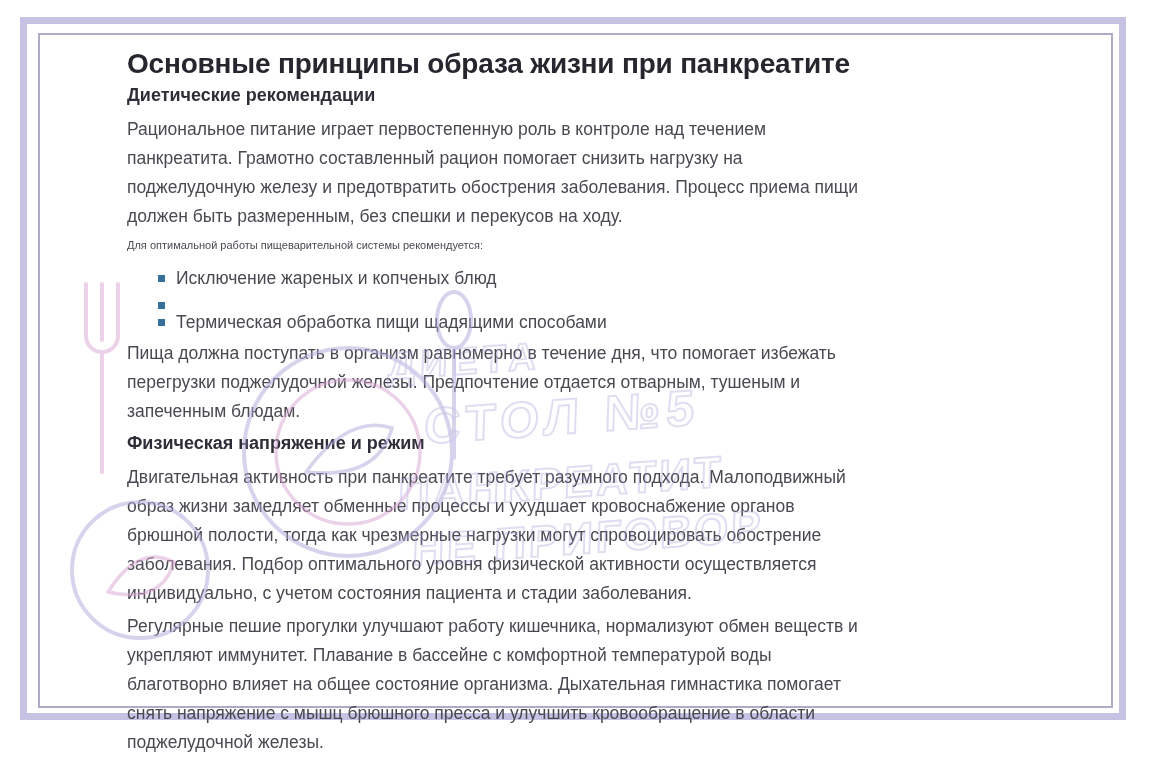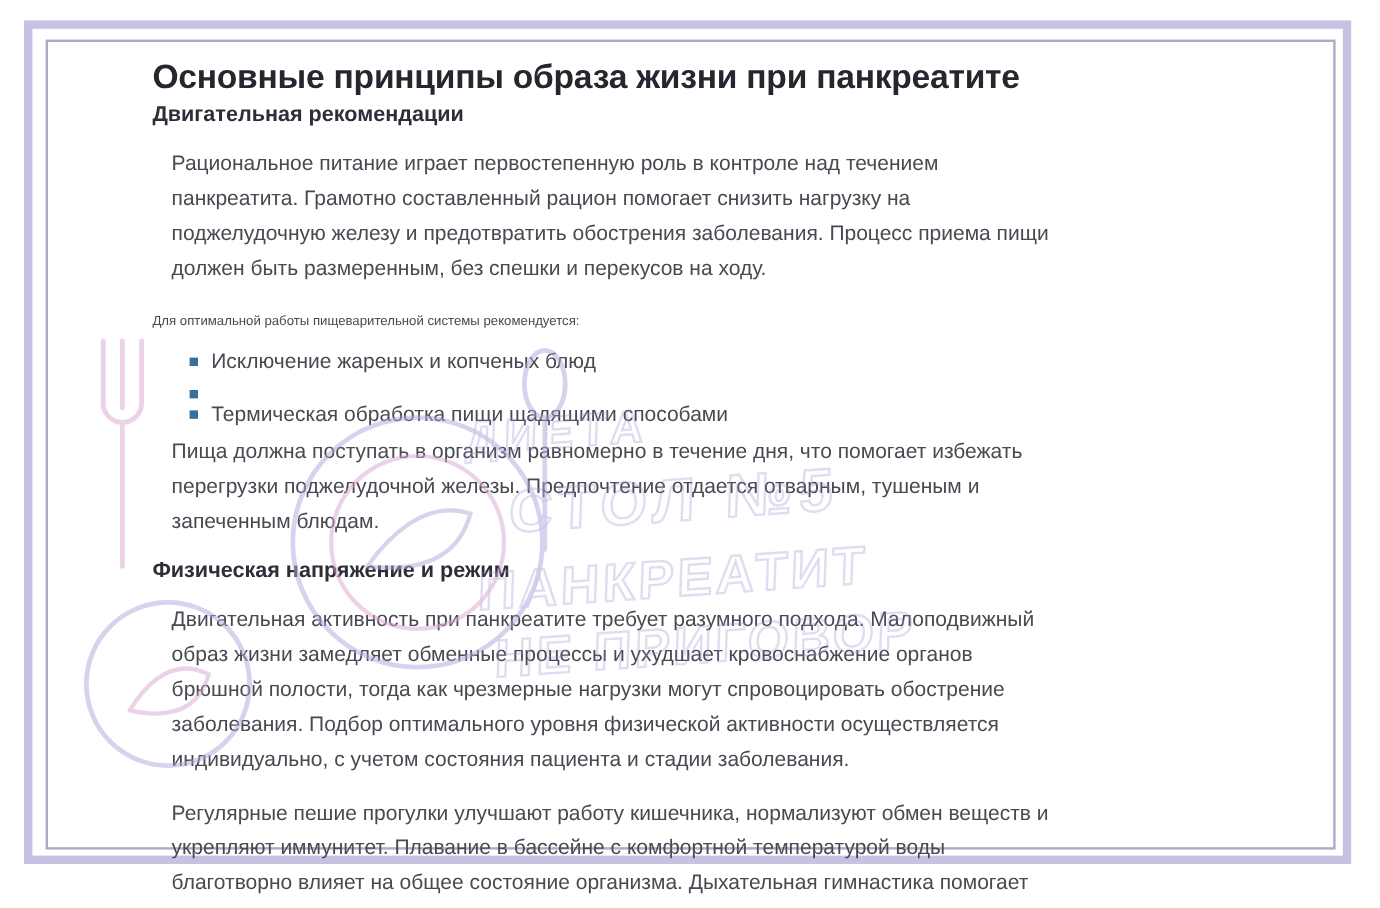--- a/index.html
+++ b/index.html
@@ -25,21 +25,21 @@
   .page-title{
     margin:0 0 5px 0;
     font-size:28px;font-weight:700;color:#26262e;letter-spacing:-0.2px;
   }
   .section-heading{
     margin:0 0 9px 0;
     font-size:18px;font-weight:700;color:#2e2e38;
   }
   .section-heading.activity{margin-top:7px;}
   .para{
-    margin:16px;font-size:17.5px;line-height:29px;white-space:pre-line;
+    margin:0;font-size:17.5px;line-height:29px;white-space:pre-line;
   }
   .para.after-list{margin-top:4px;}
   .list-intro{margin:0;font-size:11px;line-height:29px;}
   .bullet-list{
     list-style:none;margin:5px 0 2px 31px;padding:0;
   }
   .bullet-list li{
     display:flex;align-items:flex-start;
     font-size:17.5px;line-height:26.5px;
   }
@@ -68,21 +68,21 @@
 </head>
 <body>
 
 <div class="outer-frame"></div>
 <div class="inner-frame"></div>
 
 <div class="inner-frame" style="border-color:transparent;background:transparent;border-radius:20px;">
   <div class="content">
     <h1 class="page-title">Основные принципы образа жизни при панкреатите</h1>
 
-    <h2 class="section-heading">Двигательная рекомендации</h2>
+    <h2 class="section-heading">Диетические рекомендации</h2>
     <p class="para">Рациональное питание играет первостепенную роль в контроле над течением
 панкреатита. Грамотно составленный рацион помогает снизить нагрузку на
 поджелудочную железу и предотвратить обострения заболевания. Процесс приема пищи
 должен быть размеренным, без спешки и перекусов на ходу.</p>
     <p class="list-intro">Для оптимальной работы пищеварительной системы рекомендуется:</p>
 
     <ul class="bullet-list">
       <li>
         <span class="bullet-sq"></span>
         <span>Исключение жареных и копченых блюд</span>

